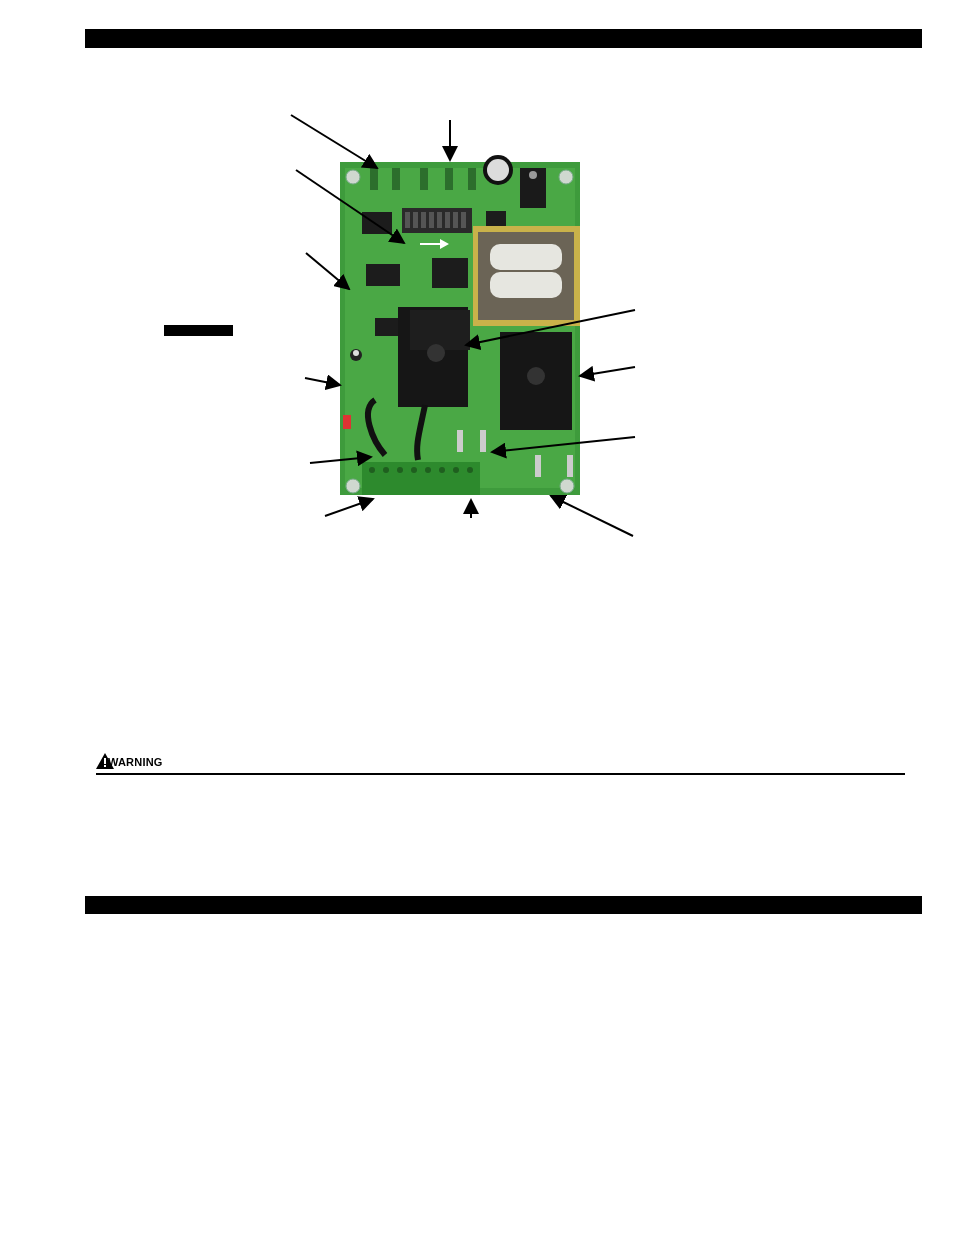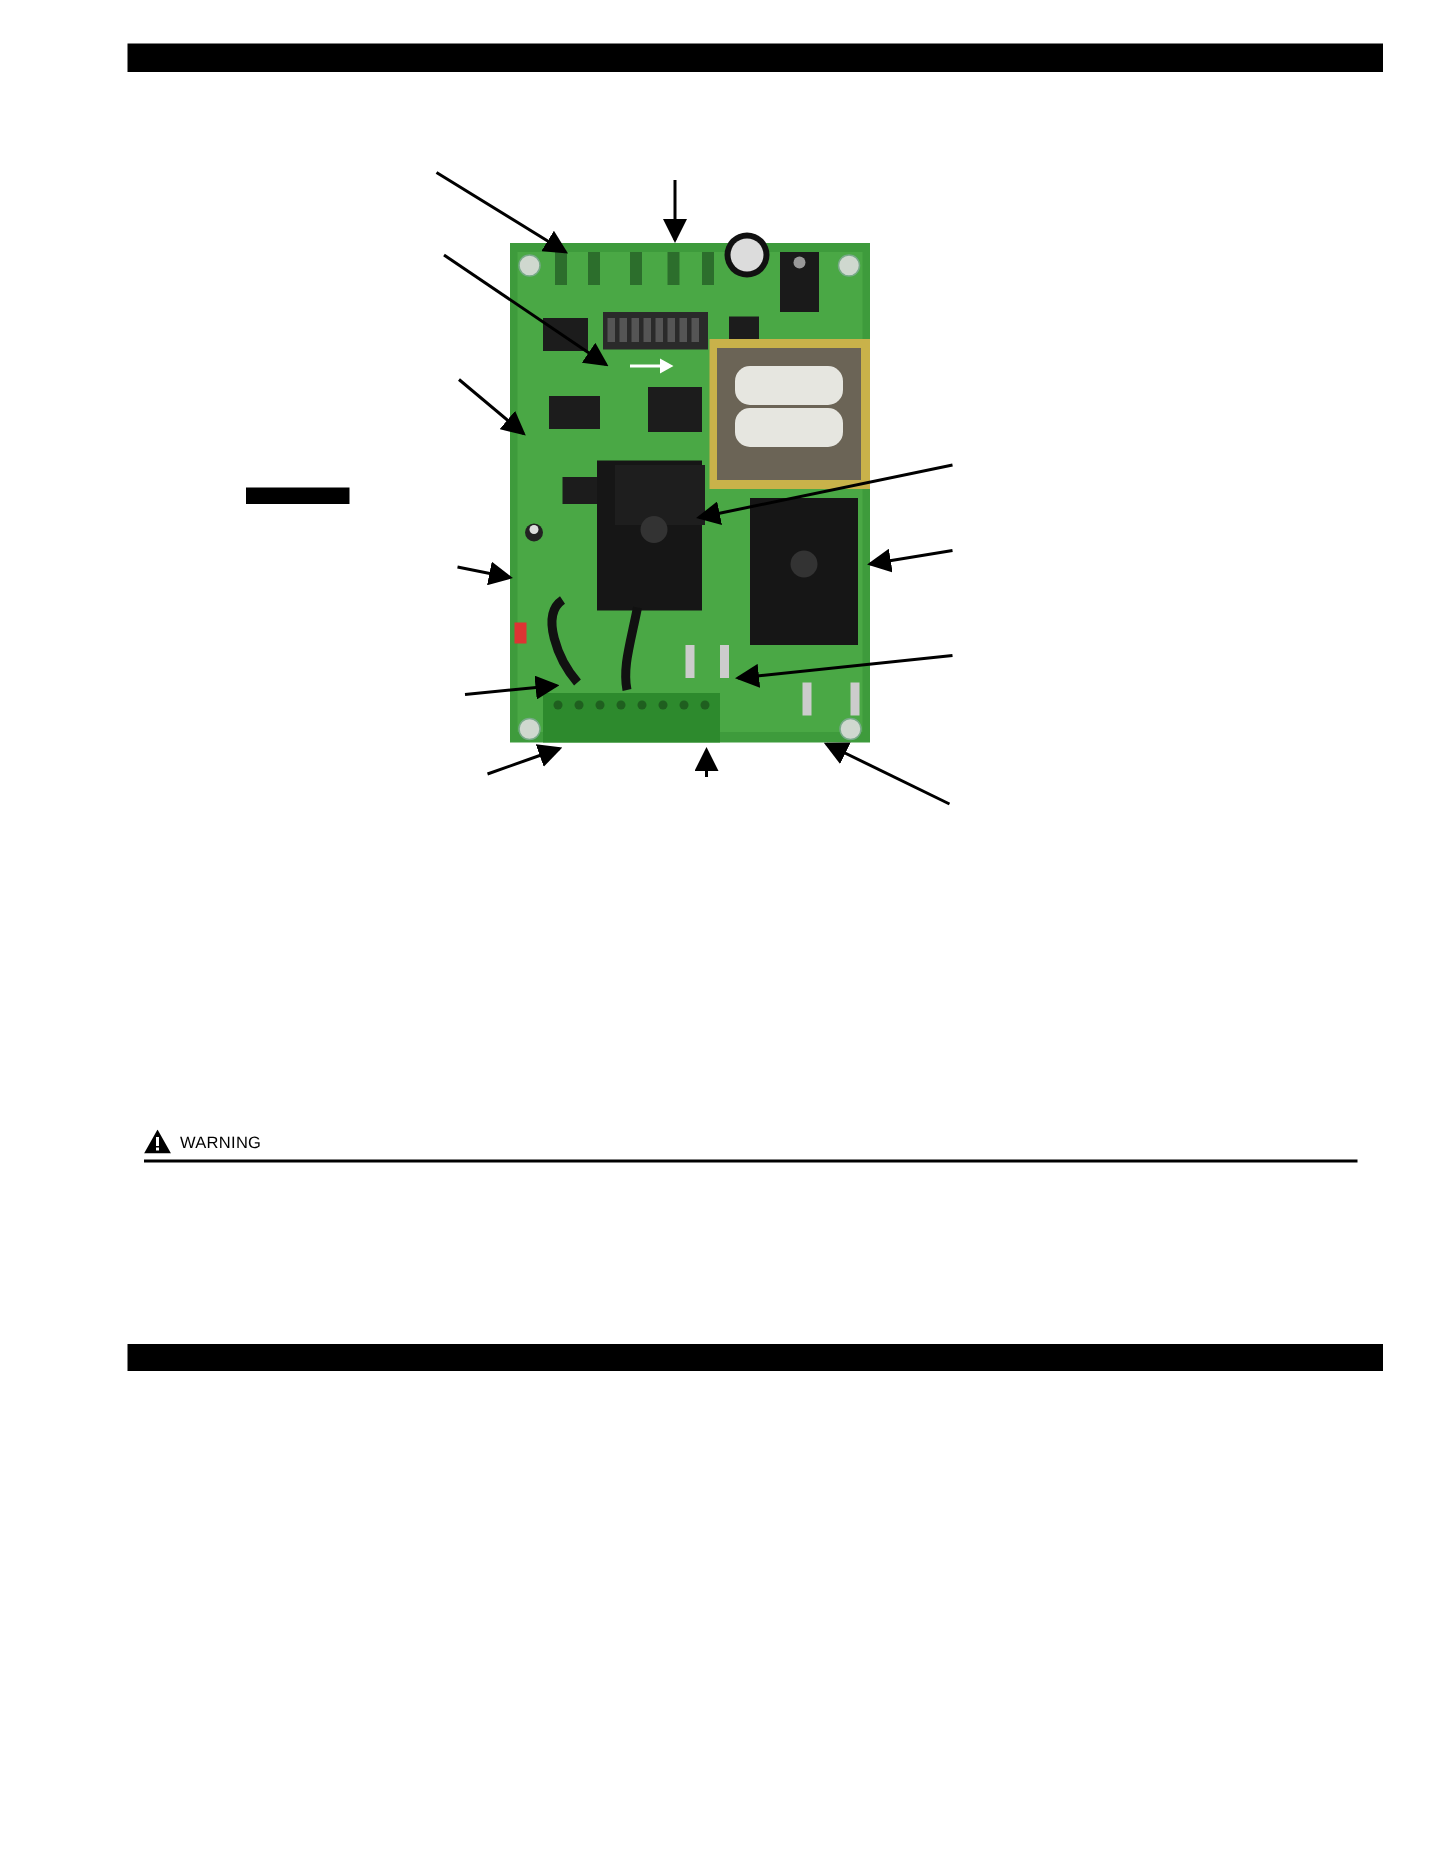--- a/index.html
+++ b/index.html
@@ -5,21 +5,21 @@
   html, body { margin:0; padding:0; background:#fff; }
   body { width:954px; height:1235px; position:relative; overflow:hidden; font-family:"Liberation Sans", sans-serif; }
   .bar { position:absolute; left:85px; width:837px; background:#000; }
   .bar.top { top:29px; height:19px; }
   .bar.mid { top:896px; height:18px; }
   .figure { position:absolute; left:0; top:0; width:954px; height:600px; }
   .board-svg { position:absolute; left:0; top:0; }
   .label-box { position:absolute; left:164px; top:325px; width:69px; height:11px; background:#000; }
   .warning { position:absolute; left:96px; top:753px; width:809px; height:20px; border-bottom:2px solid #000; }
   .warning-icon { position:absolute; left:0; top:0; width:18px; height:16px; }
-  .warning-text { position:absolute; left:24px; top:3px; font-size:11px; font-weight:normal; letter-spacing:0.2px; color:#000; font-family:"Liberation Sans", sans-serif; }
+  .warning-text { position:absolute; left:12px; top:3px; font-size:11px; font-weight:bold; letter-spacing:0.2px; color:#000; font-family:"Liberation Sans", sans-serif; }
 </style>
 </head>
 <body>
 
 <div class="bar top"></div>
 
 <div class="figure">
   <svg class="board-svg" width="954" height="600" viewBox="0 0 954 600">
     <defs>
       <marker id="ah" markerWidth="8" markerHeight="8" refX="7" refY="4" orient="auto">

